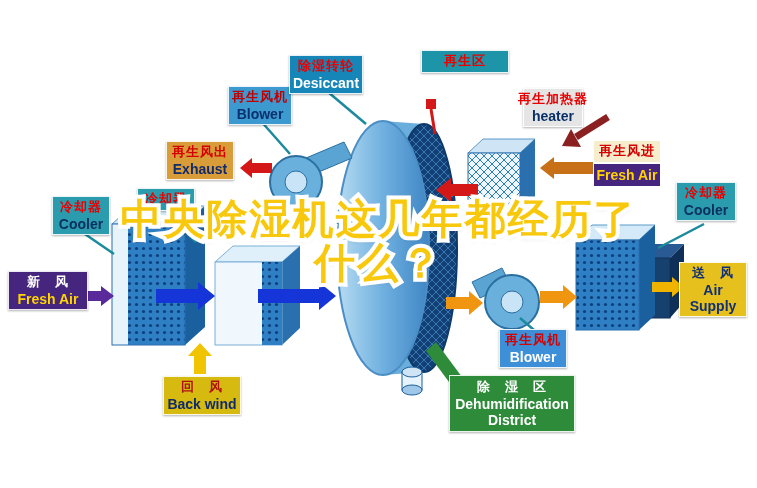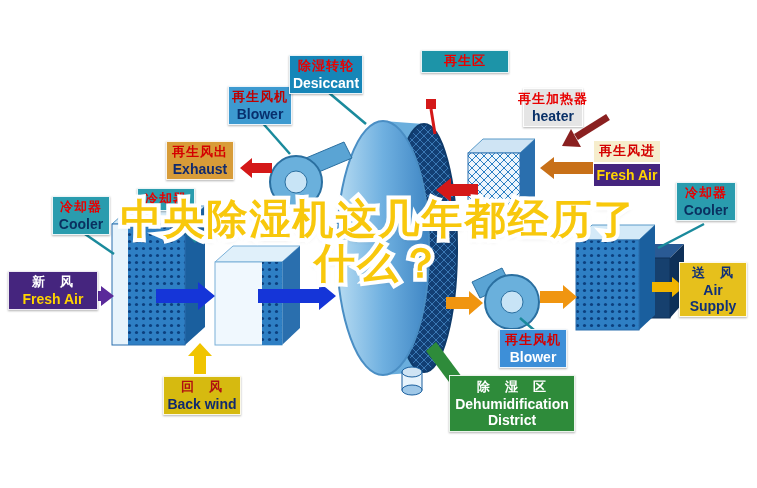--- a/index.html
+++ b/index.html
@@ -39,21 +39,21 @@
   .lbl-regen-fresh-air{left:593px;top:140px;width:68px;padding:0;border:none;box-shadow:none;
                        background:transparent;}
   .lbl-regen-fresh-air .zh{display:block;width:100%;background:#f6edcc;color:#d40000;
                            border:1px solid #fff;padding:2px 0;box-sizing:border-box;}
   .lbl-regen-fresh-air .en{display:block;width:100%;background:#45257e;color:#ffd400;
                            border:1px solid #fff;padding:3px 0;box-sizing:border-box;}
 
   .lbl-cooler-right{left:676px;top:182px;width:60px;background:#2a9cae;}
   .lbl-cooler-right .zh{color:#e80000;} .lbl-cooler-right .en{color:#0a3060;}
 
-  .lbl-fresh-air{left:8px;top:271px;width:90px;background:#45257e;}
+  .lbl-fresh-air{left:8px;top:271px;width:80px;background:#45257e;}
   .lbl-fresh-air .zh{color:#ffffff;} .lbl-fresh-air .en{color:#ffd400;}
 
   .lbl-air-supply{left:679px;top:262px;width:68px;background:#e6c01c;}
   .lbl-air-supply .zh{color:#103078;} .lbl-air-supply .en{color:#103078;}
 
   .lbl-back-wind{left:163px;top:376px;width:78px;background:#d6ba10;}
   .lbl-back-wind .zh{color:#b01010;} .lbl-back-wind .en{color:#102a6e;}
 
   .lbl-dehumid-blower{left:499px;top:329px;width:68px;background:#3d8fd8;}
   .lbl-dehumid-blower .zh{color:#d40000;} .lbl-dehumid-blower .en{color:#ffffff;}

